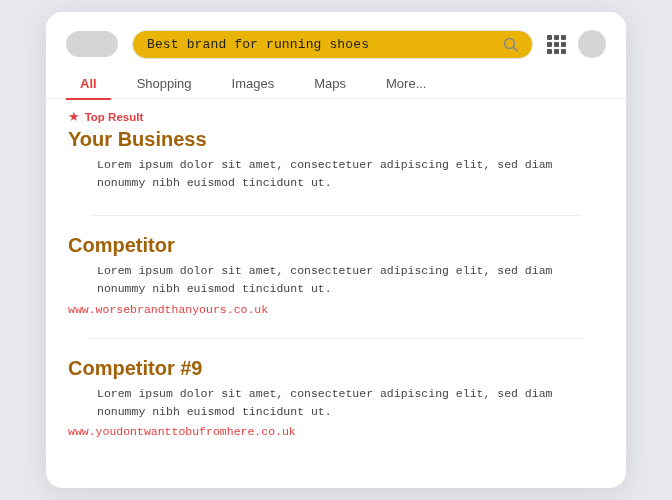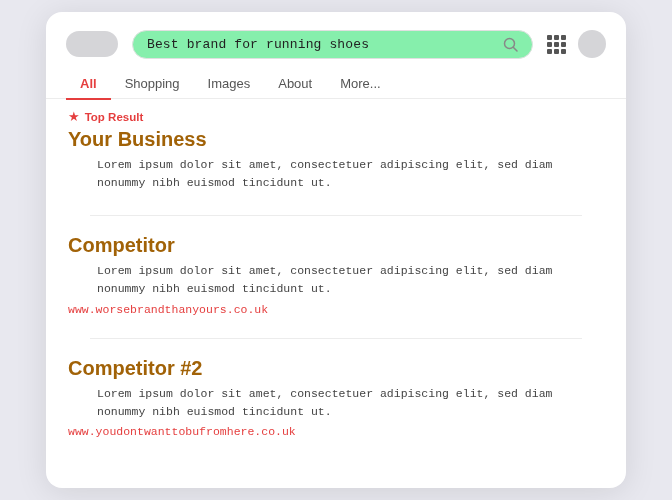--- a/index.html
+++ b/index.html
@@ -35,21 +35,21 @@
       flex-shrink: 0;
     }
     .search-bar {
       display: flex;
       align-items: center;
       flex: 1;
       border: 1.5px solid #e0e0e0;
       border-radius: 24px;
       padding: 6px 14px;
       gap: 8px;
-      background: #86efac;
+      background: #eab308;
     }
     .search-input-text {
       flex: 1;
       font-size: 13px;
       font-family: 'Courier New', Courier, monospace;
       color: #222;
       letter-spacing: 0.01em;
     }
     .search-icon-svg {
       color: #888;
@@ -77,21 +77,21 @@
       width: 28px;
       height: 28px;
       background: #d5d5d8;
       border-radius: 50%;
     }
     .nav-tabs {
       display: flex;
       align-items: center;
       padding: 0 20px;
       border-bottom: 1.5px solid #ececec;
-      gap: 0;
+      gap: 12px;
     }
     .nav-tab {
       padding: 7px 14px;
       font-size: 13px;
       color: #555;
       cursor: pointer;
       border-bottom: 2.5px solid transparent;
       margin-bottom: -1.5px;
     }
     .nav-tab.active {
@@ -179,21 +179,21 @@
           <div class="grid-dot"></div>
       </div>
       <div class="avatar-circle"></div>
     </div>
   </div>
 
   <div class="nav-tabs">
     <div class="nav-tab active">All</div>
     <div class="nav-tab">Shopping</div>
     <div class="nav-tab">Images</div>
-    <div class="nav-tab">About</div>
+    <div class="nav-tab">Maps</div>
     <div class="nav-tab">More...</div>
   </div>
 
 
   <div class="results-list">
 
     <div class="result-item">
       <div class="top-result-badge">
         <span class="star-icon">★</span>
         <span class="top-result-label">Top Result</span>
@@ -208,19 +208,19 @@
     <div class="result-item">
       <div class="result-title">Competitor</div>
       <div class="result-desc">Lorem ipsum dolor sit amet, consectetuer adipiscing
 elit, sed diam nonummy nibh euismod tincidunt ut.</div>
       <div class="result-url">www.worsebrandthanyours.co.uk</div>
     </div>
 
     <hr class="divider">
 
     <div class="result-item">
-      <div class="result-title">Competitor #2</div>
+      <div class="result-title">Competitor #9</div>
       <div class="result-desc">Lorem ipsum dolor sit amet, consectetuer adipiscing
 elit, sed diam nonummy nibh euismod tincidunt ut.</div>
       <div class="result-url">www.youdontwanttobufromhere.co.uk</div>
     </div>
   </div>
 </div>
 
 </body></html>

